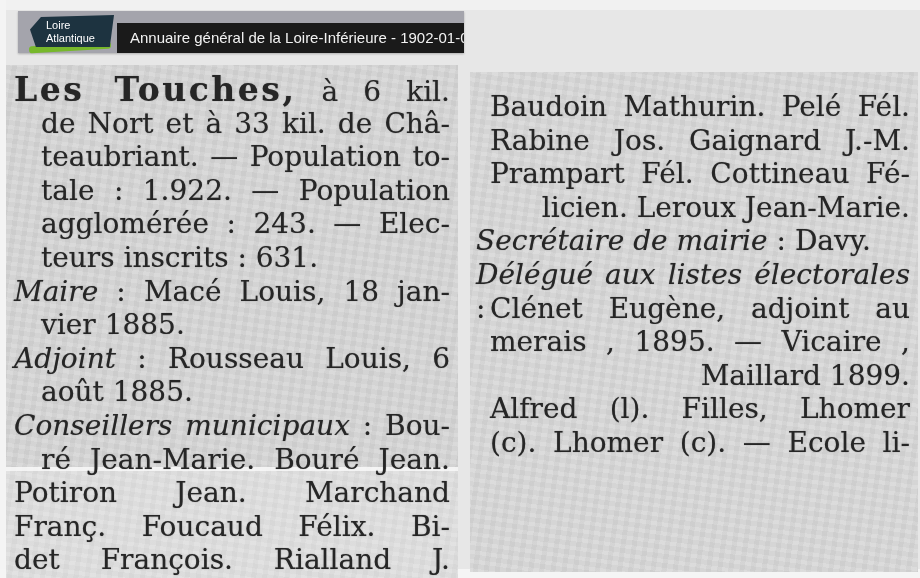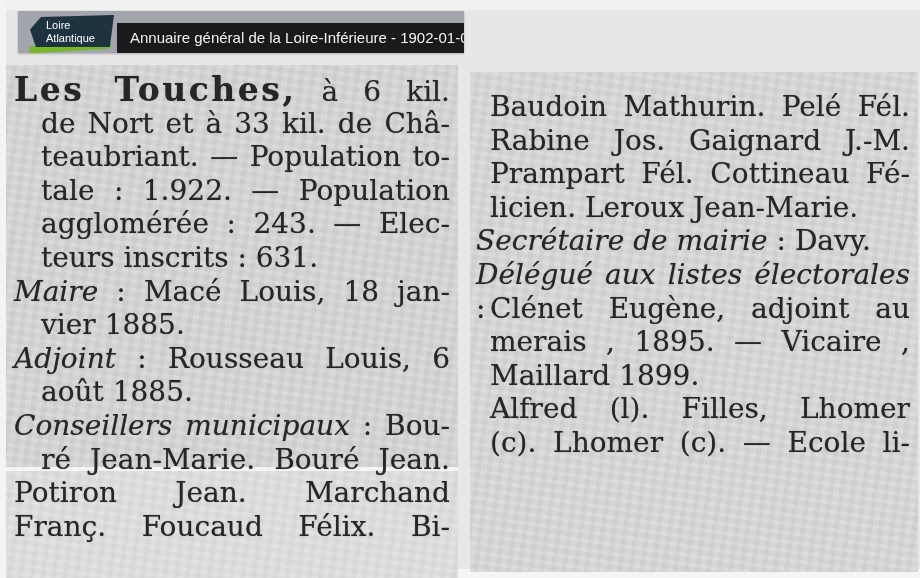--- a/index.html
+++ b/index.html
@@ -54,21 +54,21 @@
     transform:rotate(-3.5deg);border-radius:3px;z-index:2;
   }
 
   
   .col{position:absolute;font-size:28px;color:var(--ink);z-index:2;text-shadow:0 0 1px rgba(35,35,35,.5);}
   .left-col{left:8px;top:8px;width:436px;}
   .right-col{left:6px;top:18px;width:434px;}
   .line{height:33.6px;line-height:33.6px;overflow:visible;}
   .line.fill{text-align:justify;text-align-last:justify;}
   .left-col .line.indent{padding-left:27px;}
-  .right-col .line.indent{padding-left:14px;}
+  .right-col .line.indent{padding-left:14px;text-align:right;}
   .seg.i{font-style:italic;}
   .seg.b{font-weight:bold;font-size:33px;letter-spacing:2.5px;}
 </style>
 </head>
 <body>
 
 <div class="stage">
 
   <div class="edge-top"></div>
   <div class="edge-left"></div>
@@ -83,20 +83,21 @@
         <div class="line indent fill"><span class="seg">agglomérée : 243. — Elec-</span></div>
         <div class="line indent"><span class="seg">teurs inscrits : 631.</span></div>
         <div class="line fill"><span class="seg i">Maire</span><span class="seg"> : Macé Louis, 18 jan-</span></div>
         <div class="line indent"><span class="seg">vier 1885.</span></div>
         <div class="line fill"><span class="seg i">Adjoint</span><span class="seg"> : Rousseau Louis, 6</span></div>
         <div class="line indent"><span class="seg">août 1885.</span></div>
         <div class="line fill"><span class="seg i">Conseillers municipaux</span><span class="seg"> : Bou-</span></div>
         <div class="line indent fill"><span class="seg">ré Jean-Marie. Bouré Jean.</span></div>
         <div class="line fill"><span class="seg">Potiron Jean. Marchand</span></div>
         <div class="line fill"><span class="seg">Franç. Foucaud Félix. Bi-</span></div>
+        <div class="line fill"><span class="seg">det François. Rialland J.</span></div>
       </div>
   </div>
 
   <div class="scan right-scan">
     <div class="col right-col" id="col-right">
         <div class="line indent fill"><span class="seg">Baudoin Mathurin. Pelé Fél.</span></div>
         <div class="line indent fill"><span class="seg">Rabine Jos. Gaignard J.-M.</span></div>
         <div class="line indent fill"><span class="seg">Prampart Fél. Cottineau Fé-</span></div>
         <div class="line indent"><span class="seg">licien. Leroux Jean-Marie.</span></div>
         <div class="line"><span class="seg i">Secrétaire de mairie</span><span class="seg"> : Davy.</span></div>

